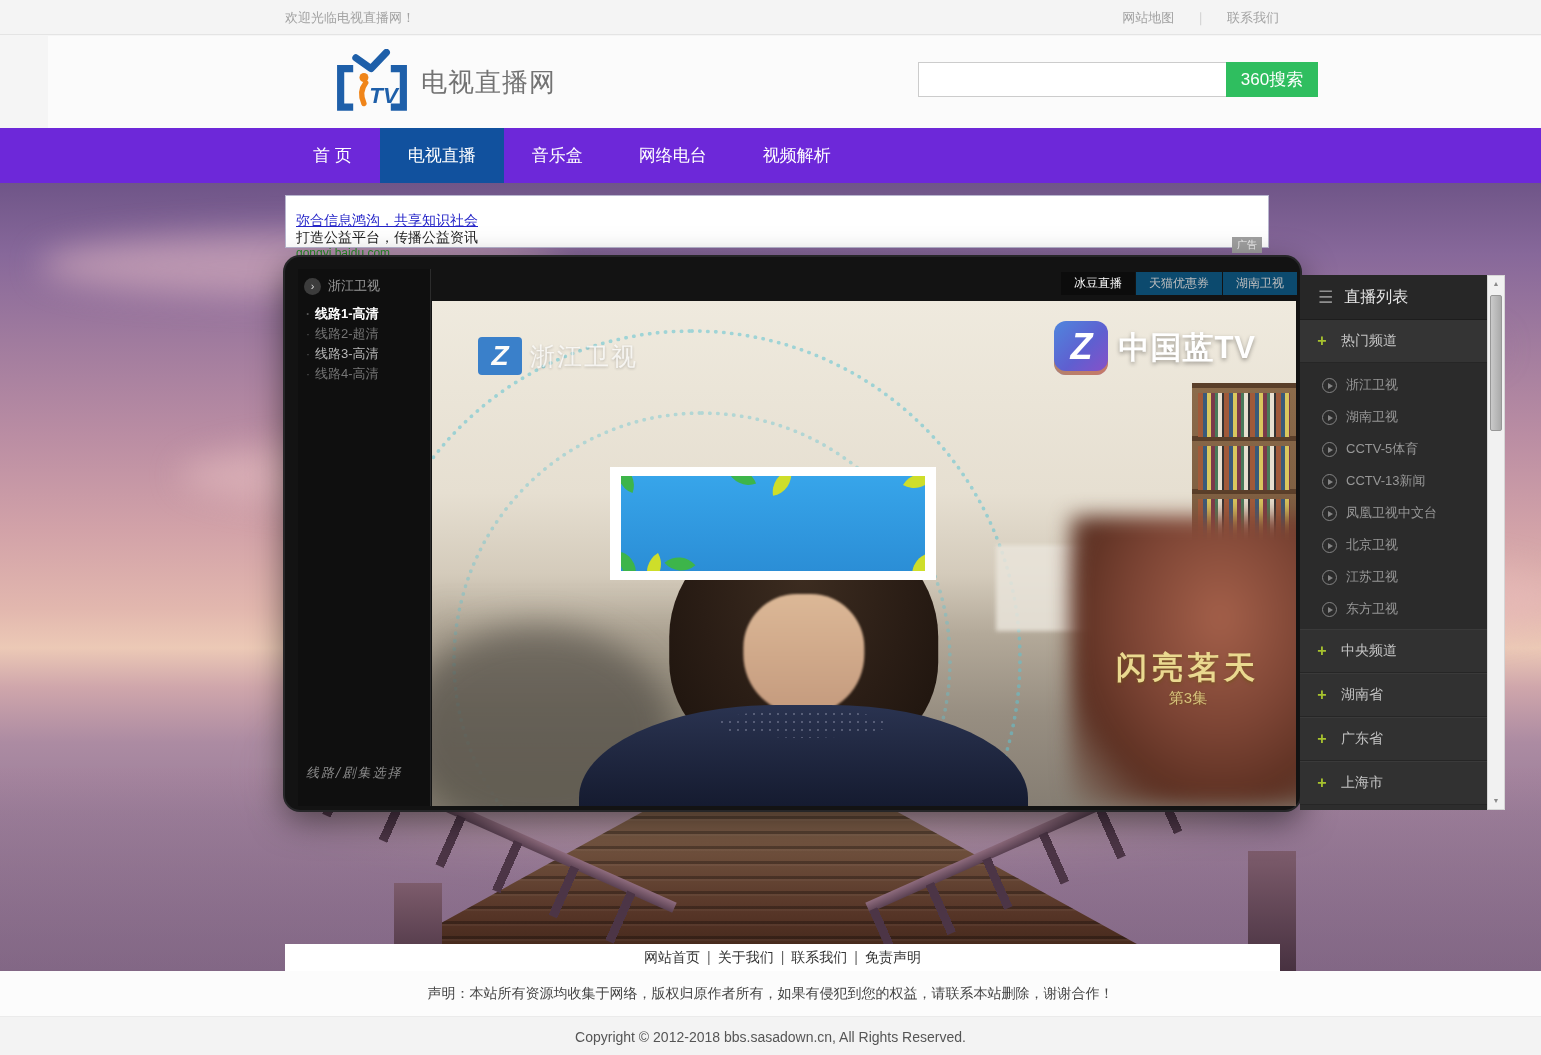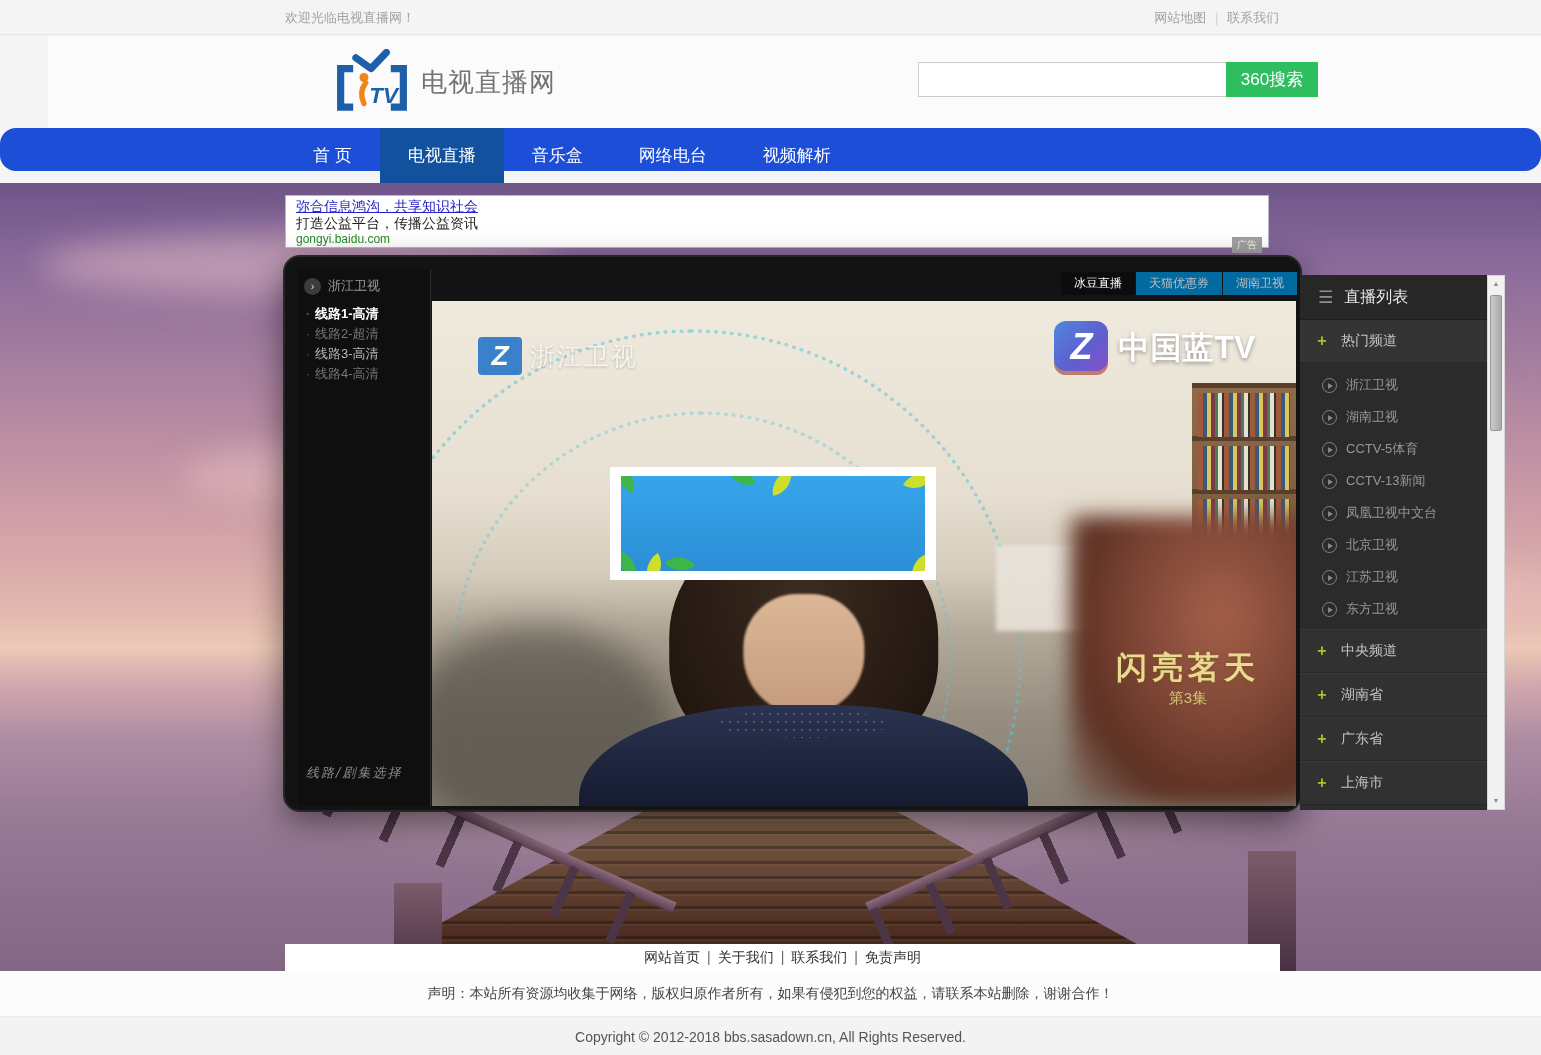--- a/index.html
+++ b/index.html
@@ -2,35 +2,35 @@
 <html><head>
 <meta charset="utf-8">
 <style>
   * { margin:0; padding:0; box-sizing:border-box; }
   html,body { width:1541px; height:1055px; font-family:"Liberation Sans","DejaVu Sans",sans-serif; background:#f5f5f5; overflow:hidden; }
   .page { position:relative; width:1541px; height:1055px; overflow:hidden; }
 
   
   .topbar { position:absolute; top:0; left:0; width:100%; height:35px; background:#f4f4f4; border-bottom:1px solid #e4e4e4; }
   .topbar-inner { display:flex; justify-content:space-between; padding:0 262px 0 285px; line-height:35px; font-size:13px; color:#a2a2a2; }
-  .top-links { display:flex; gap:4px; }
+  .top-links { display:flex; gap:20px; }
   .top-link { color:#a2a2a2; cursor:pointer; }
   .top-div { color:#c8c8c8; }
 
   
   .header { position:absolute; top:36px; left:0; width:100%; height:92px; background:#fbfbfb;margin-left:48px; }
   .logo { position:absolute; left:281px; top:13px; display:flex; align-items:center; cursor:pointer; }
   .logo-svg { width:86px; height:66px; }
   .site-name { font-size:26px; font-weight:normal; color:#737373; margin-left:6px; letter-spacing:1px; }
   .search-box { position:absolute; left:870px; top:26px; width:400px; height:35px; display:flex; }
   .search-input { flex:1; border:1px solid #ccc; border-right:none; padding:0 10px; font-size:14px; outline:none; background:#fff; }
   .search-btn { width:92px; background:#2fbe5f; color:#fff; border:none; font-size:17px; cursor:pointer; }
 
   
-  .navbar { position:absolute; top:128px; left:0; width:100%; height:43px; background:#1d4ed8;border-radius:16px; }
+  .navbar { position:absolute; top:128px; left:0; width:100%; height:55px; background:#6d28d9; }
   .nav-list { display:flex; list-style:none; padding-left:285px; height:55px; }
   .nav-item { line-height:55px; padding:0 28px; color:#fff; font-size:17px; cursor:pointer; white-space:nowrap; }
   .nav-item.active { background:#11519e; }
 
   
   .scene { position:absolute; top:183px; left:0; width:1541px; height:788px; overflow:hidden;
     background:linear-gradient(180deg,#6f5588 0%,#87689a 9%,#a07b9e 20%,#ba8da3 32%,#d2a2a8 44%,#e2b7ae 54%,#ecc9b6 59%,#cfa6ab 64%,#ac8ba2 71%,#9a7e99 80%,#8b7290 100%); }
   .cloud { position:absolute; border-radius:50%; filter:blur(16px); }
   .c1 { left:40px; top:50px; width:520px; height:64px; background:rgba(238,196,200,.5); }
   .c2 { left:880px; top:130px; width:620px; height:70px; background:rgba(142,104,152,.5); }
@@ -44,40 +44,40 @@
   .pier::after { content:""; position:absolute; inset:0; background:repeating-linear-gradient(180deg,rgba(0,0,0,.28) 0 3px,rgba(255,255,255,.04) 3px 5px,transparent 5px 15px); }
   .rail { position:absolute; height:11px; background:linear-gradient(#8f6c7e,#5a4152); }
   .rail::after { content:""; position:absolute; left:0; right:0; top:9px; height:54px; background:repeating-linear-gradient(90deg,#4c3546 0 9px,transparent 9px 62px); }
   .rail-left { left:330px; top:646px; width:360px; transform:rotate(24deg); }
   .rail-right { left:852px; top:646px; width:360px; transform:rotate(-24deg); }
   .post-big { position:absolute; width:48px; background:linear-gradient(#7d5c6c,#473140); }
   .post-left { left:394px; top:700px; height:92px; }
   .post-right { left:1248px; top:668px; height:120px; }
 
   
-  .ad-banner { position:absolute; left:285px; top:195px; width:984px; height:53px; background:#fff; border:1px solid #b9b6cf; padding:2px 10px; cursor:pointer; }
+  .ad-banner { position:absolute; left:285px; top:195px; width:984px; height:53px; background:#fff; border:1px solid #b9b6cf; padding:16px 10px; cursor:pointer; }
   .ad-headline { color:#2424c8; text-decoration:underline; font-size:14px; line-height:17px; display:block; }
   .ad-subline { color:#1e1e1e; font-size:14px; line-height:17px; display:block; }
   .ad-url { color:#278a27; font-size:12px; line-height:15px; display:block; }
   .ad-badge { position:absolute; right:6px; bottom:-6px; background:#a0a0a0; color:#f2f2f2; font-size:10px; padding:1px 5px; }
 
   
   .player { position:absolute; left:285px; top:257px; width:1015px; height:553px; background:#131313; border-radius:15px; box-shadow:0 0 0 2px #262628, 0 10px 34px rgba(0,0,0,.55); }
   .chan-panel { position:absolute; left:13px; top:12px; width:133px; bottom:4px; background:#0f0f0f; border-right:1px solid #2c2c2c; }
   .chan-head { display:flex; align-items:center; gap:7px; padding:8px 0 6px 6px; }
   .chev-circle { width:17px; height:17px; border-radius:50%; background:#3c3c3c; color:#ddd; font-size:11px; line-height:16px; text-align:center; }
   .chan-title { color:#9a9a9a; font-size:13px; }
   .line-list { list-style:none; margin-top:3px; }
   .line-item { font-size:13px; color:#767676; line-height:20px; padding-left:8px; display:flex; gap:5px; cursor:pointer; }
   .line-item .bullet { color:#555; font-size:12px; }
   .line-item.active { color:#fff; font-weight:bold; }
   .line-item.bright { color:#b9b9b9; }
   .selector-note { position:absolute; left:8px; bottom:24px; color:#8d8d8d; font-size:13px; font-style:italic; font-family:"DejaVu Serif","Liberation Serif",serif; letter-spacing:2px; }
   .player-tabs { position:absolute; top:15px; right:3px; display:flex; gap:1px; }
-  .ptab { background:#0369a1; color:#bdbdbd; font-size:12px; line-height:23px; padding:0 13px; text-align:center; cursor:pointer; }
+  .ptab { background:#0c4a6e; color:#bdbdbd; font-size:12px; line-height:23px; padding:0 13px; text-align:center; cursor:pointer; }
   .ptab.active { background:#0c0c0c; color:#fff; }
 
   
   .video { position:absolute; left:147px; top:44px; right:4px; bottom:4px; overflow:hidden;
     background:linear-gradient(180deg,#efeade 0%,#e6dfd1 38%,#d4cbbb 54%,#b3a999 66%,#978e81 82%,#867e73 100%); }
   .arch { position:absolute; border:4px dotted rgba(96,196,210,.55); border-radius:50%; }
   .arch1 { left:-70px; top:28px; width:660px; height:660px; }
   .arch2 { left:20px; top:110px; width:500px; height:500px; border-color:rgba(96,196,210,.4); }
   .shelf { position:absolute; right:0; top:82px; width:104px; height:212px; background:linear-gradient(#8c6c4b,#74553b); }
   .shelf::before { content:""; position:absolute; inset:0; background:repeating-linear-gradient(180deg,#5a3f2a 0 5px,transparent 5px 53px); }

